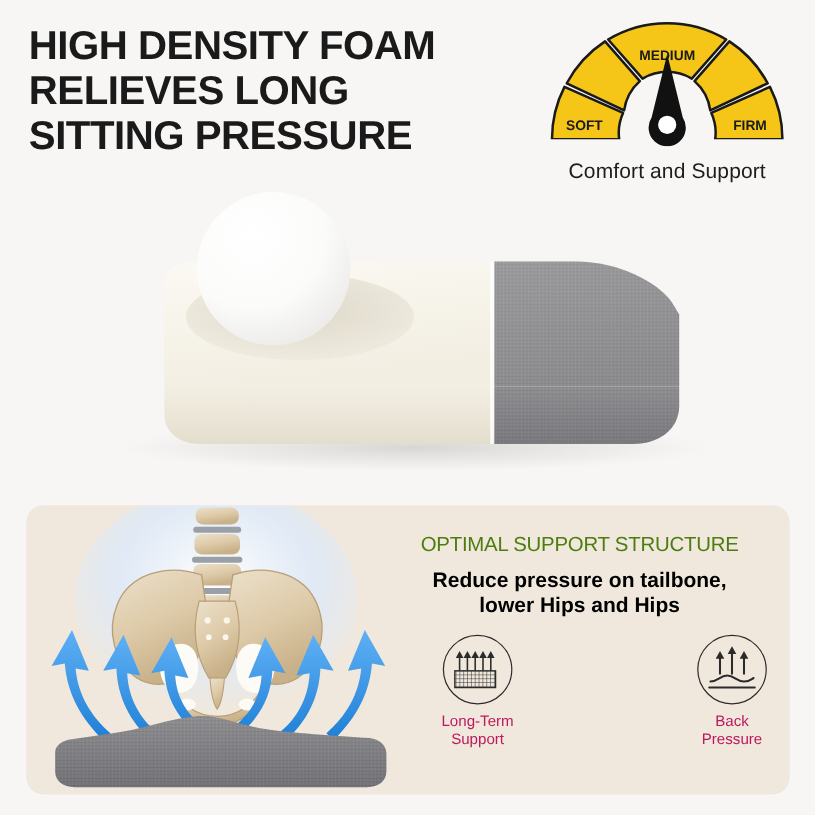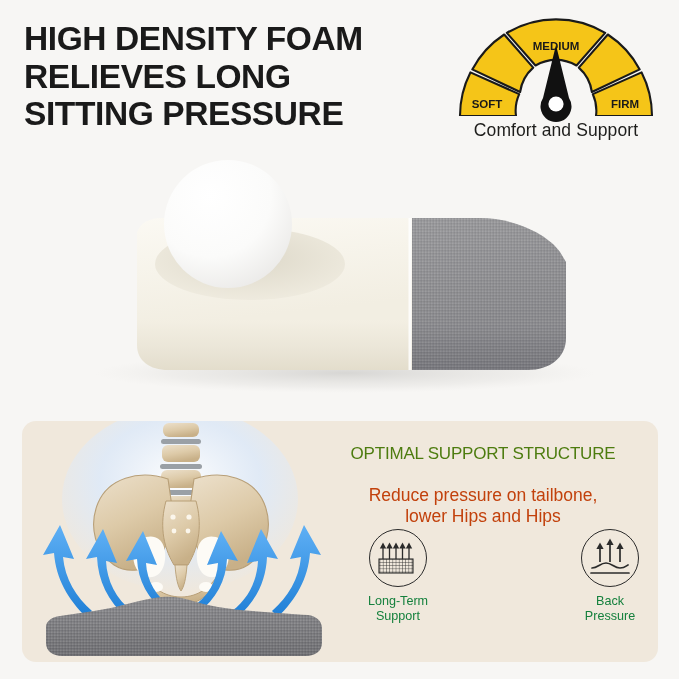--- a/index.html
+++ b/index.html
@@ -43,21 +43,21 @@
     position: absolute;
     left: 440px;
     top: 16px;
     width: 232px;
     height: 128px;
   }
   .gauge-svg { display: block; margin: 0 auto; }
   .gauge-caption {
     position: absolute;
     left: 0;
-    top: 104px;
+    top: 116px;
     width: 232px;
     text-align: center;
     font-family: "Liberation Sans", sans-serif;
     font-size: 17.5px;
     color: #1d1d1b;
     letter-spacing: 0.1px;
   }
 
   
   .hero {
@@ -99,25 +99,26 @@
   .panel-title {
     font-family: "Liberation Sans", sans-serif;
     font-weight: normal;
     font-size: 17px;
     letter-spacing: -0.2px;
     color: #4d7c0f;
     text-transform: uppercase;
     white-space: nowrap;
   }
   .panel-sub {
-    margin-top: 21px;
+    margin-top: 9px;
     font-family: "Liberation Sans", sans-serif;
     font-size: 17.5px;
     line-height: 1.22;
-    color: #c2410c;
+    color: #000000;
+    font-weight: bold;
   }
   .panel-sub span { display: block; }
 
   
   .features {
     position: absolute;
     left: 328px;
     top: 108px;
     width: 308px;
     display: flex;
@@ -134,21 +135,21 @@
     border: 1.4px solid #2b2b2b;
     border-radius: 50%;
     position: relative;
     overflow: hidden;
   }
   .feature-label {
     margin-top: 7px;
     font-family: "Liberation Sans", sans-serif;
     font-size: 12.6px;
     line-height: 1.22;
-    color: #15803d;
+    color: #be185d;
   }
   .feature-label span { display: block; }
 </style>
 </head>
 <body>
 
 <div id="stage">
 
   <div class="headline">
     <span class="hl-line">HIGH DENSITY FOAM</span>

